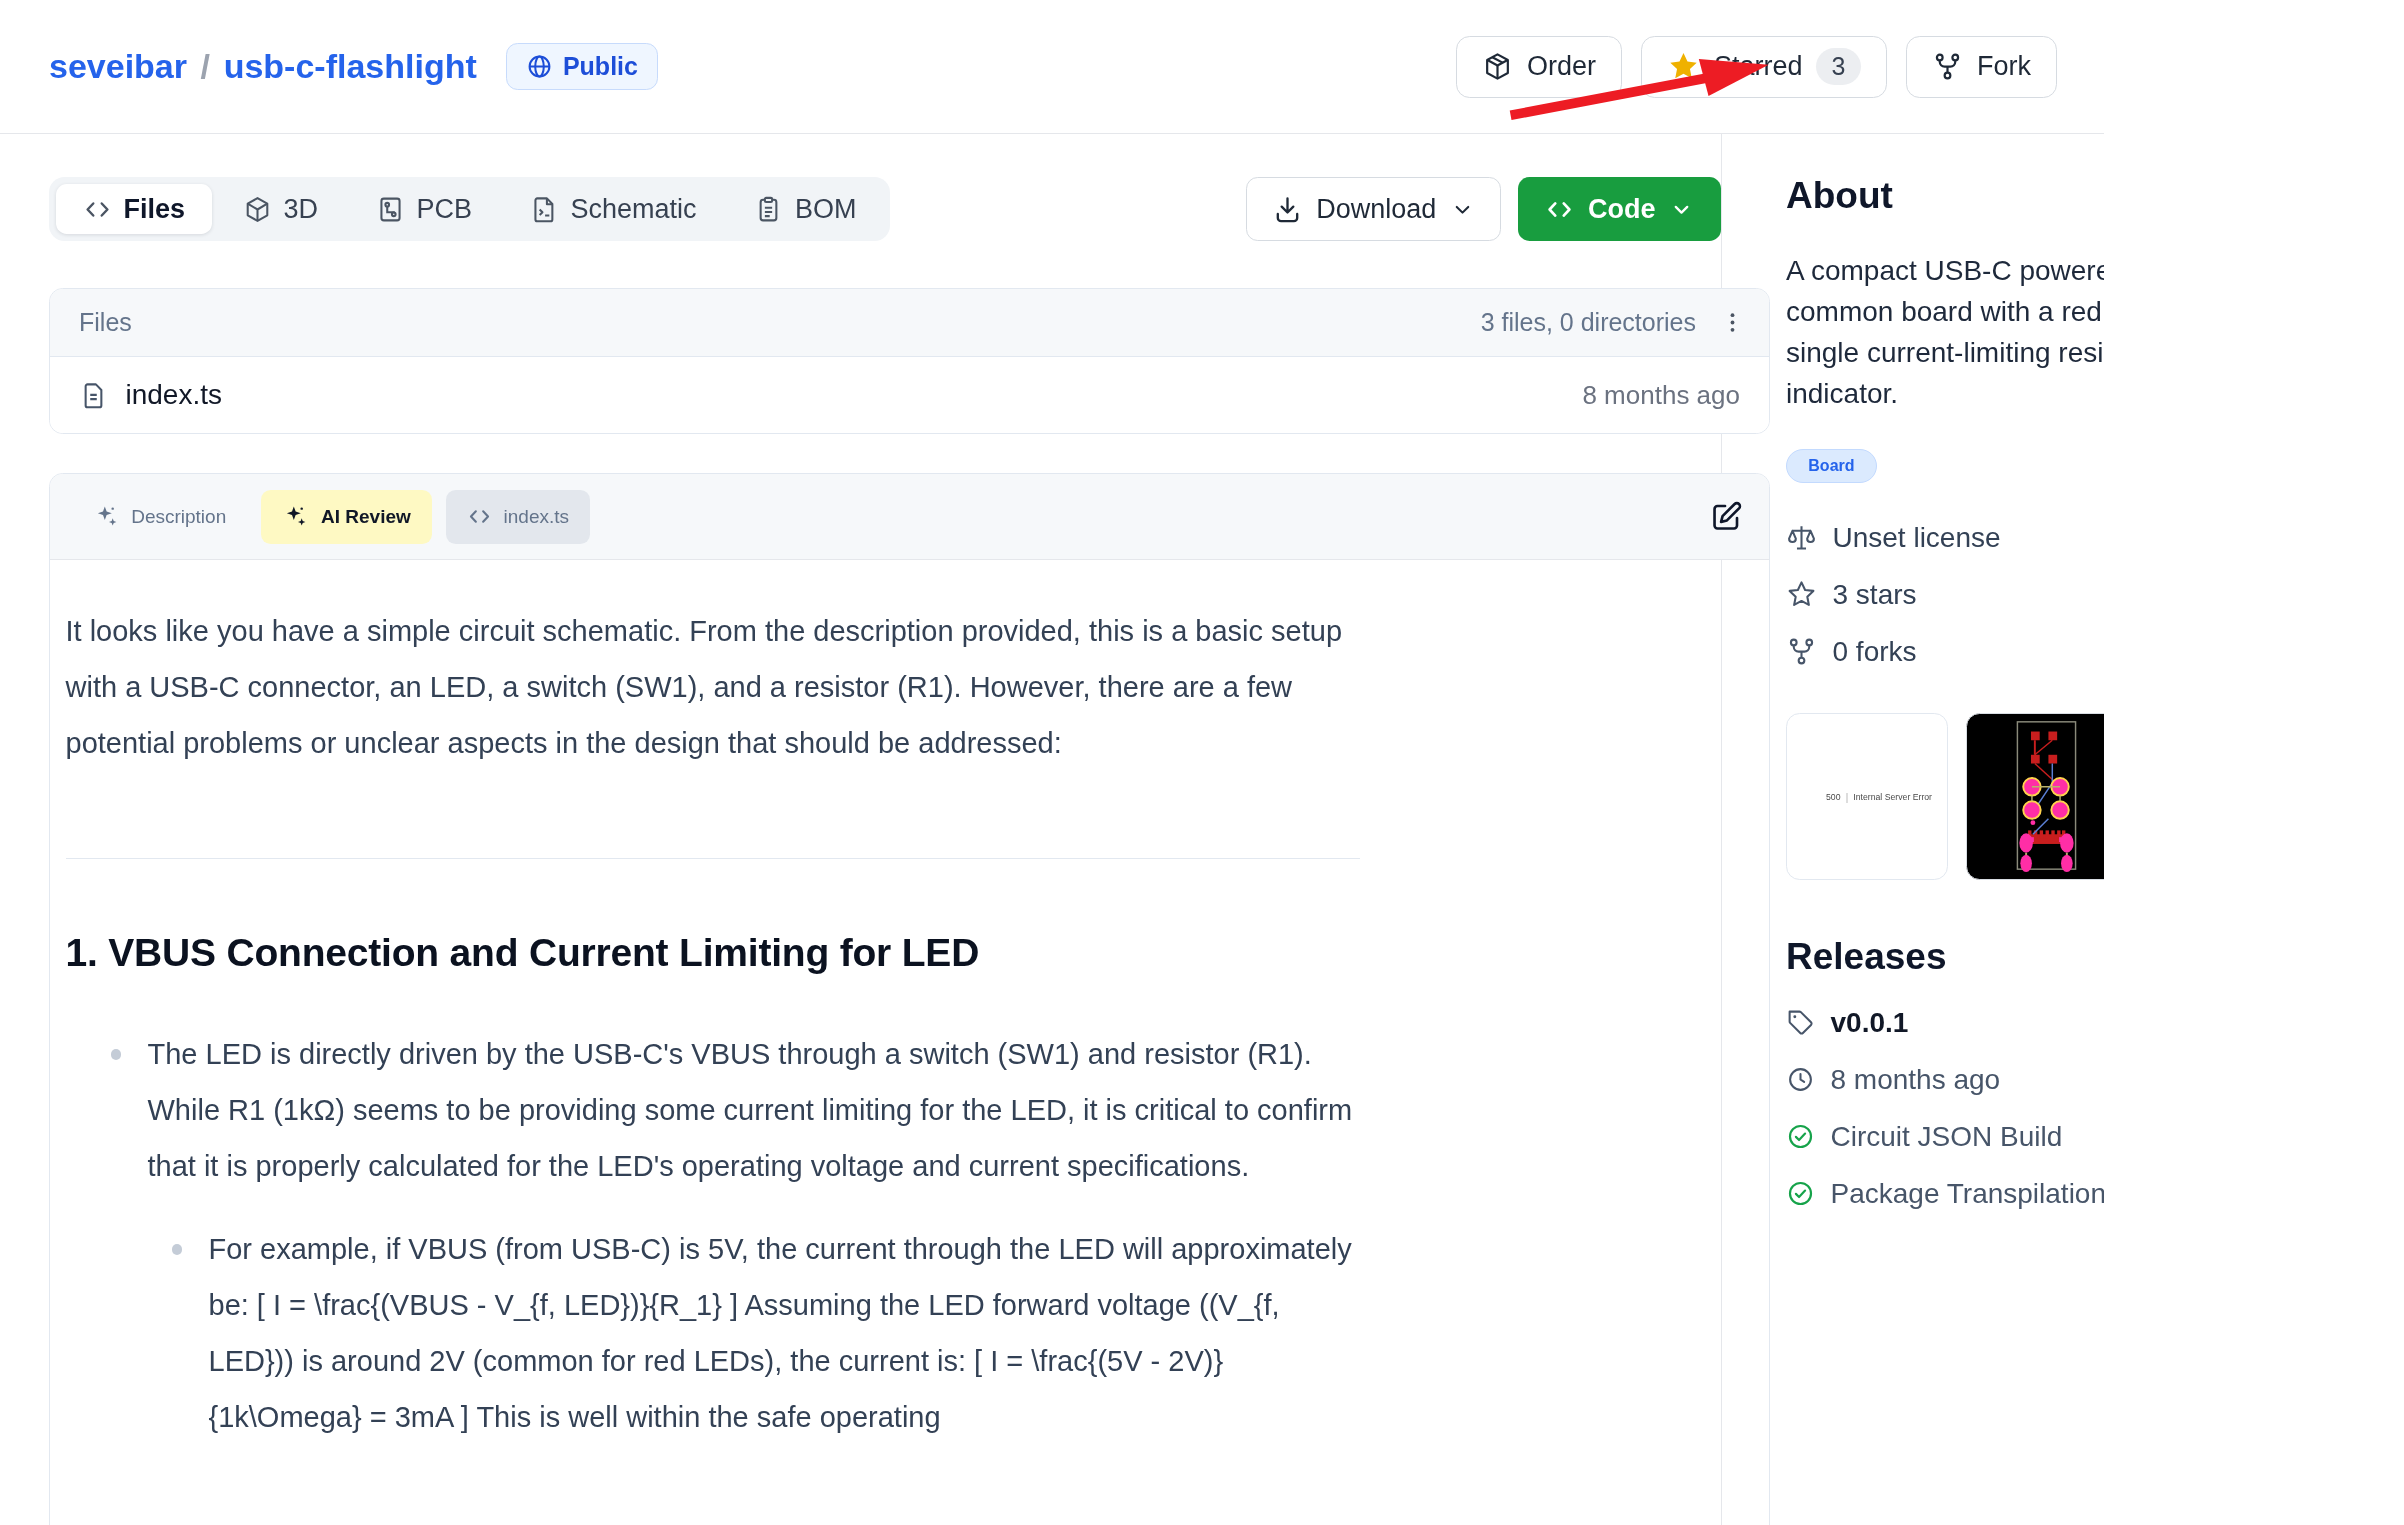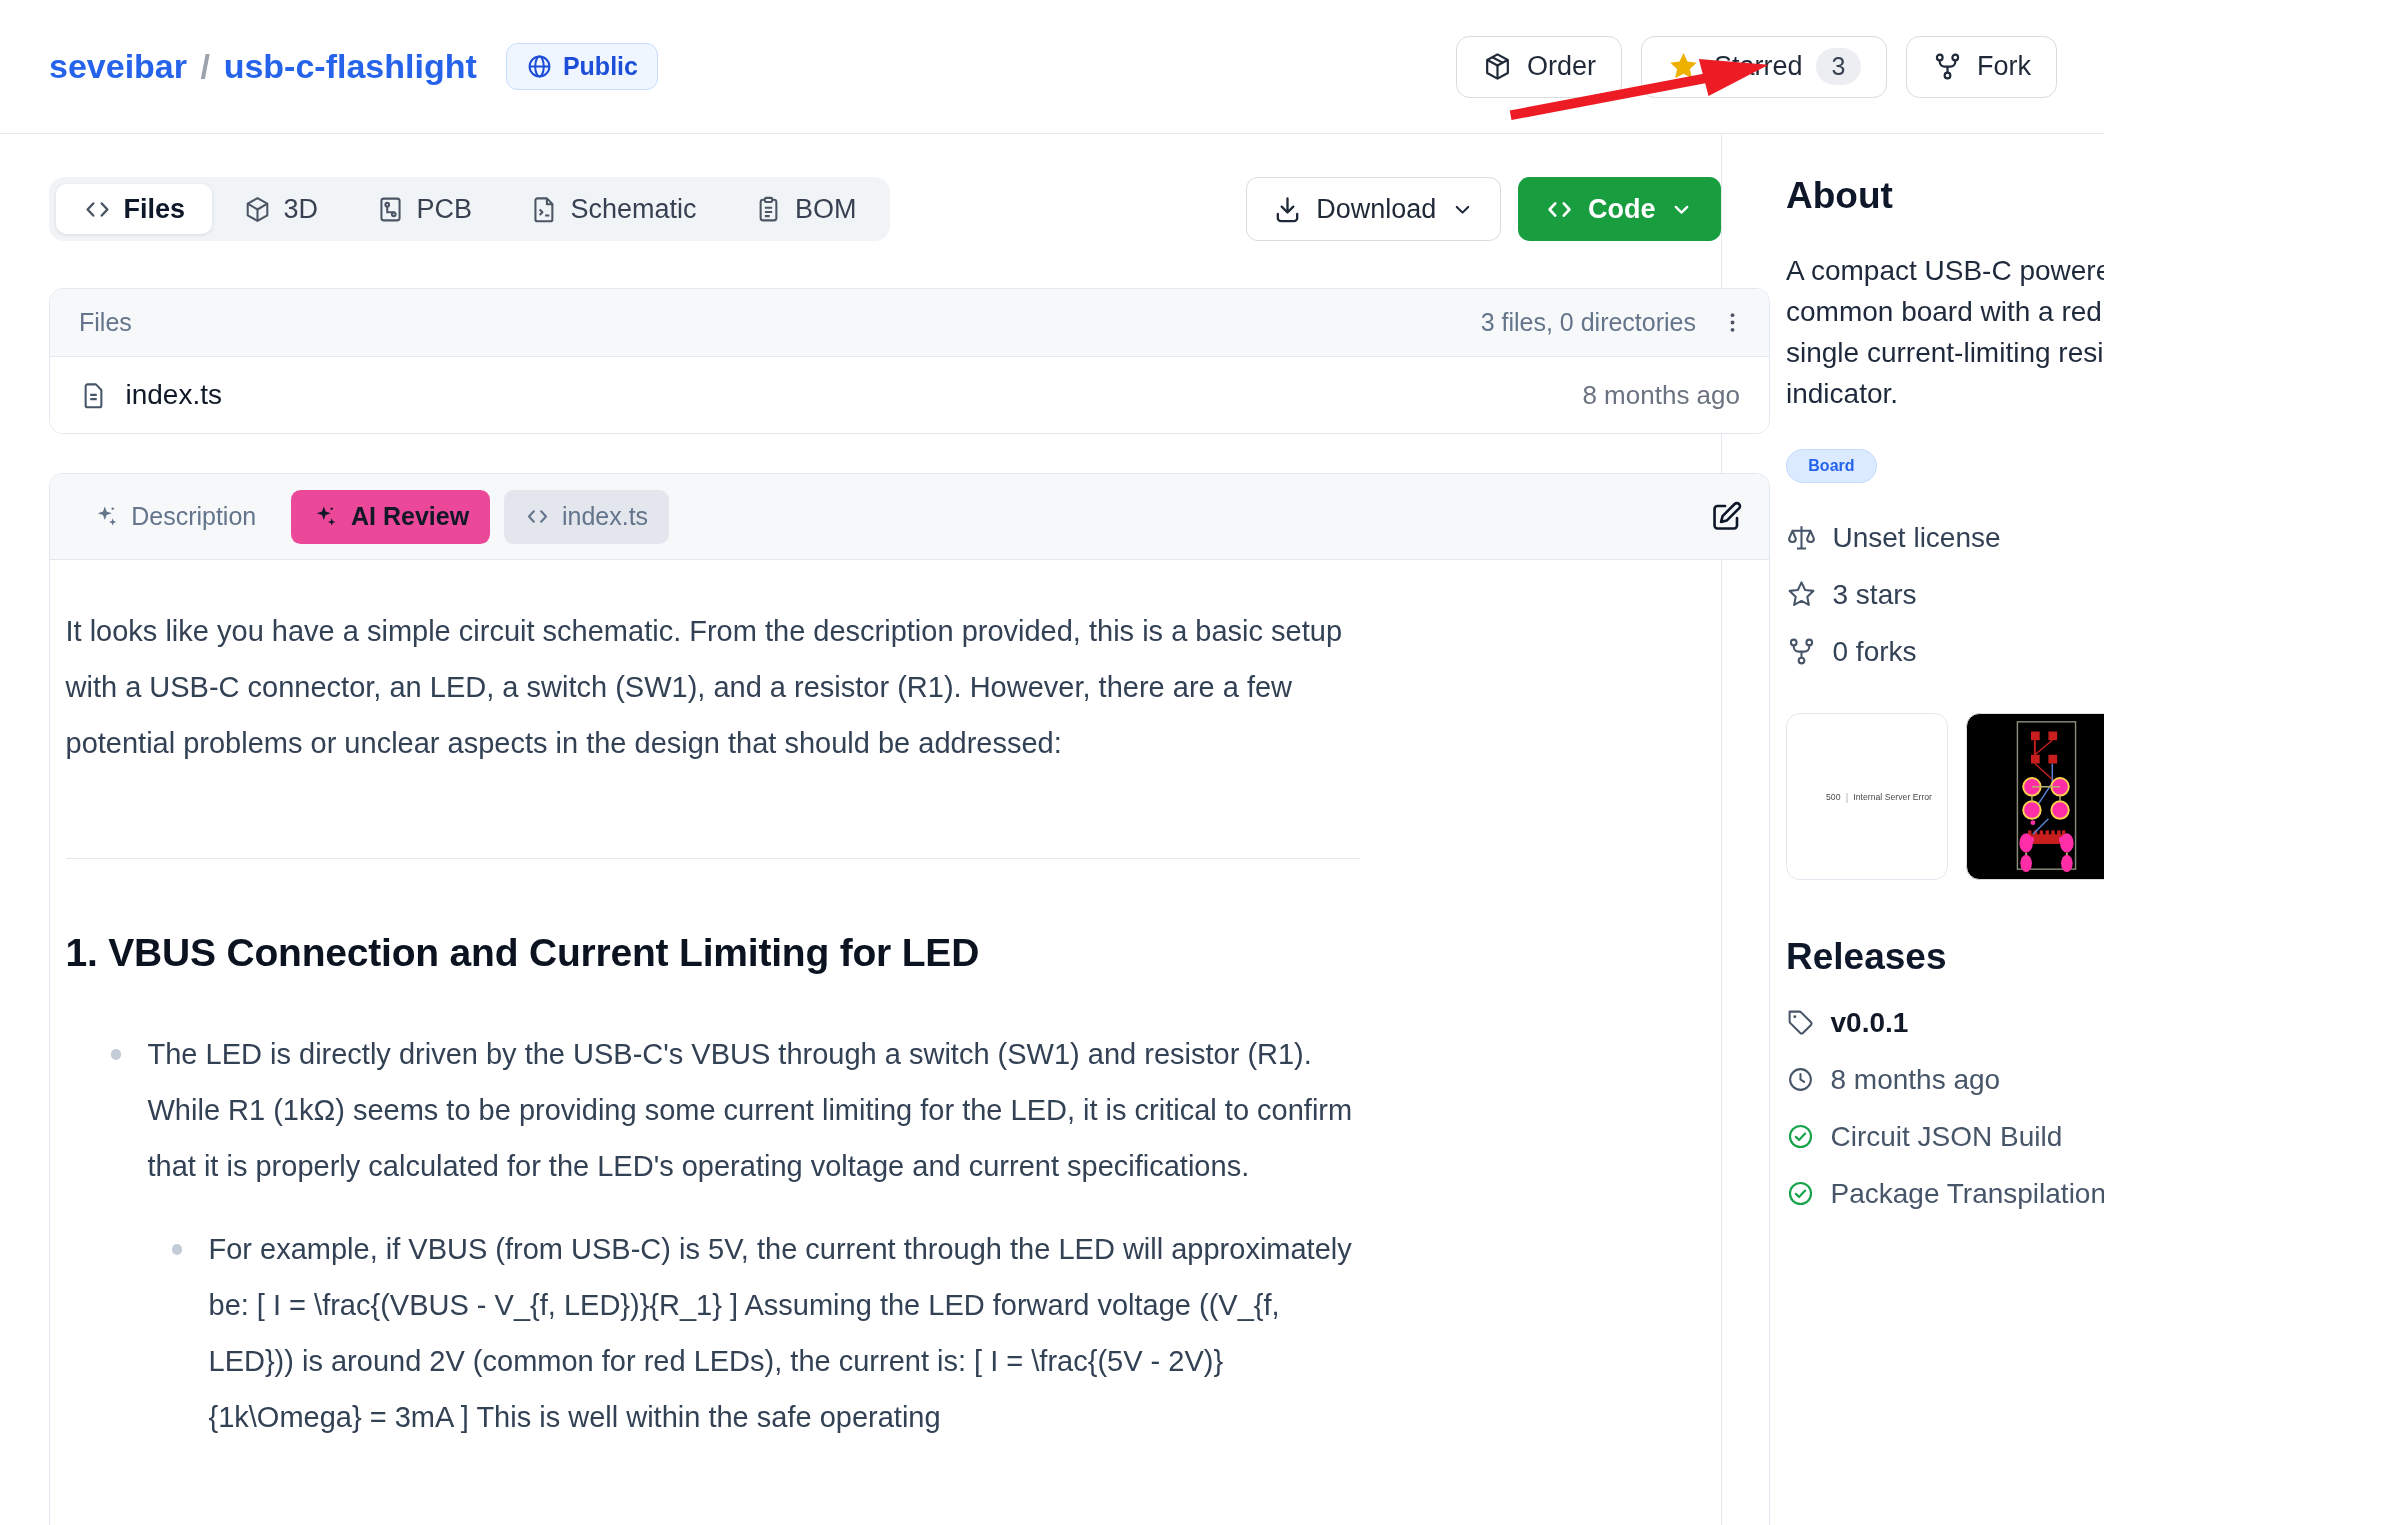--- a/index.html
+++ b/index.html
@@ -39,22 +39,22 @@
   .files-head .spacer { flex:1; }
   .files-head .kebab { margin-left:23px; color:#4b5563; cursor:pointer; display:flex; }
   .file-row { display:flex; align-items:center; height:76px; padding:0 29px; background:#fff; font-size:28px; }
   .file-row .fname { margin-left:17.5px; color:#111827; cursor:pointer; }
   .file-row .fage { margin-left:auto; color:#6b7280; font-size:26px; }
   .file-row svg { color:#475569; }
 
   
   .review-card { width:1721px; margin-top:39px; border:1.9px solid #e2e8f0; border-radius:13.6px; overflow:hidden; min-height:1067px; }
   .review-tabbar { display:flex; align-items:center; gap:13.6px; background:#f6f8fa; border-bottom:1.9px solid #e5e7eb; padding:15.5px 25px 15.5px 21.3px; }
-  .rtab { display:flex; align-items:center; gap:11.6px; height:54px; padding:0 21.3px; border-radius:9.7px; font-size:25px; color:#64748b; cursor:pointer; }
-  .rtab.active { background:#ec4899; color:#111827; font-weight:600;justify-content:flex-end; }
+  .rtab { display:flex; align-items:center; gap:11.6px; height:54px; padding:0 21.3px; border-radius:9.7px; font-size:19px; color:#64748b; cursor:pointer; }
+  .rtab.active { background:#fef9c3; color:#111827; font-weight:600;justify-content:flex-end; }
   .rtab.pill { background:#e3e7ed; }
   .rtab svg { flex:0 0 auto; }
   .edit-btn { margin-left:auto; color:#0f172a; cursor:pointer; display:flex; }
   .review-body { padding:43px 15.5px 58px 15.5px; }
   .md { width:1325px; color:#334155; font-size:29px; line-height:56px; }
   .md hr { border:none; border-top:1.9px solid #e2e8f0; margin:87px 0 70px 0; width:1294px; }
   .md h1 { color:#0b1220; font-size:39px; line-height:47px; font-weight:700; margin-bottom:50px; letter-spacing:-0.2px; }
   .md ul { list-style:none; padding-left:82px; }
   .md ul li { position:relative; margin-bottom:27px; max-width:1242px; }
   .md ul li::before { content:""; position:absolute; left:-37px; top:23px; width:10.7px; height:10.7px; border-radius:50%; background:#c4ccd7; }

